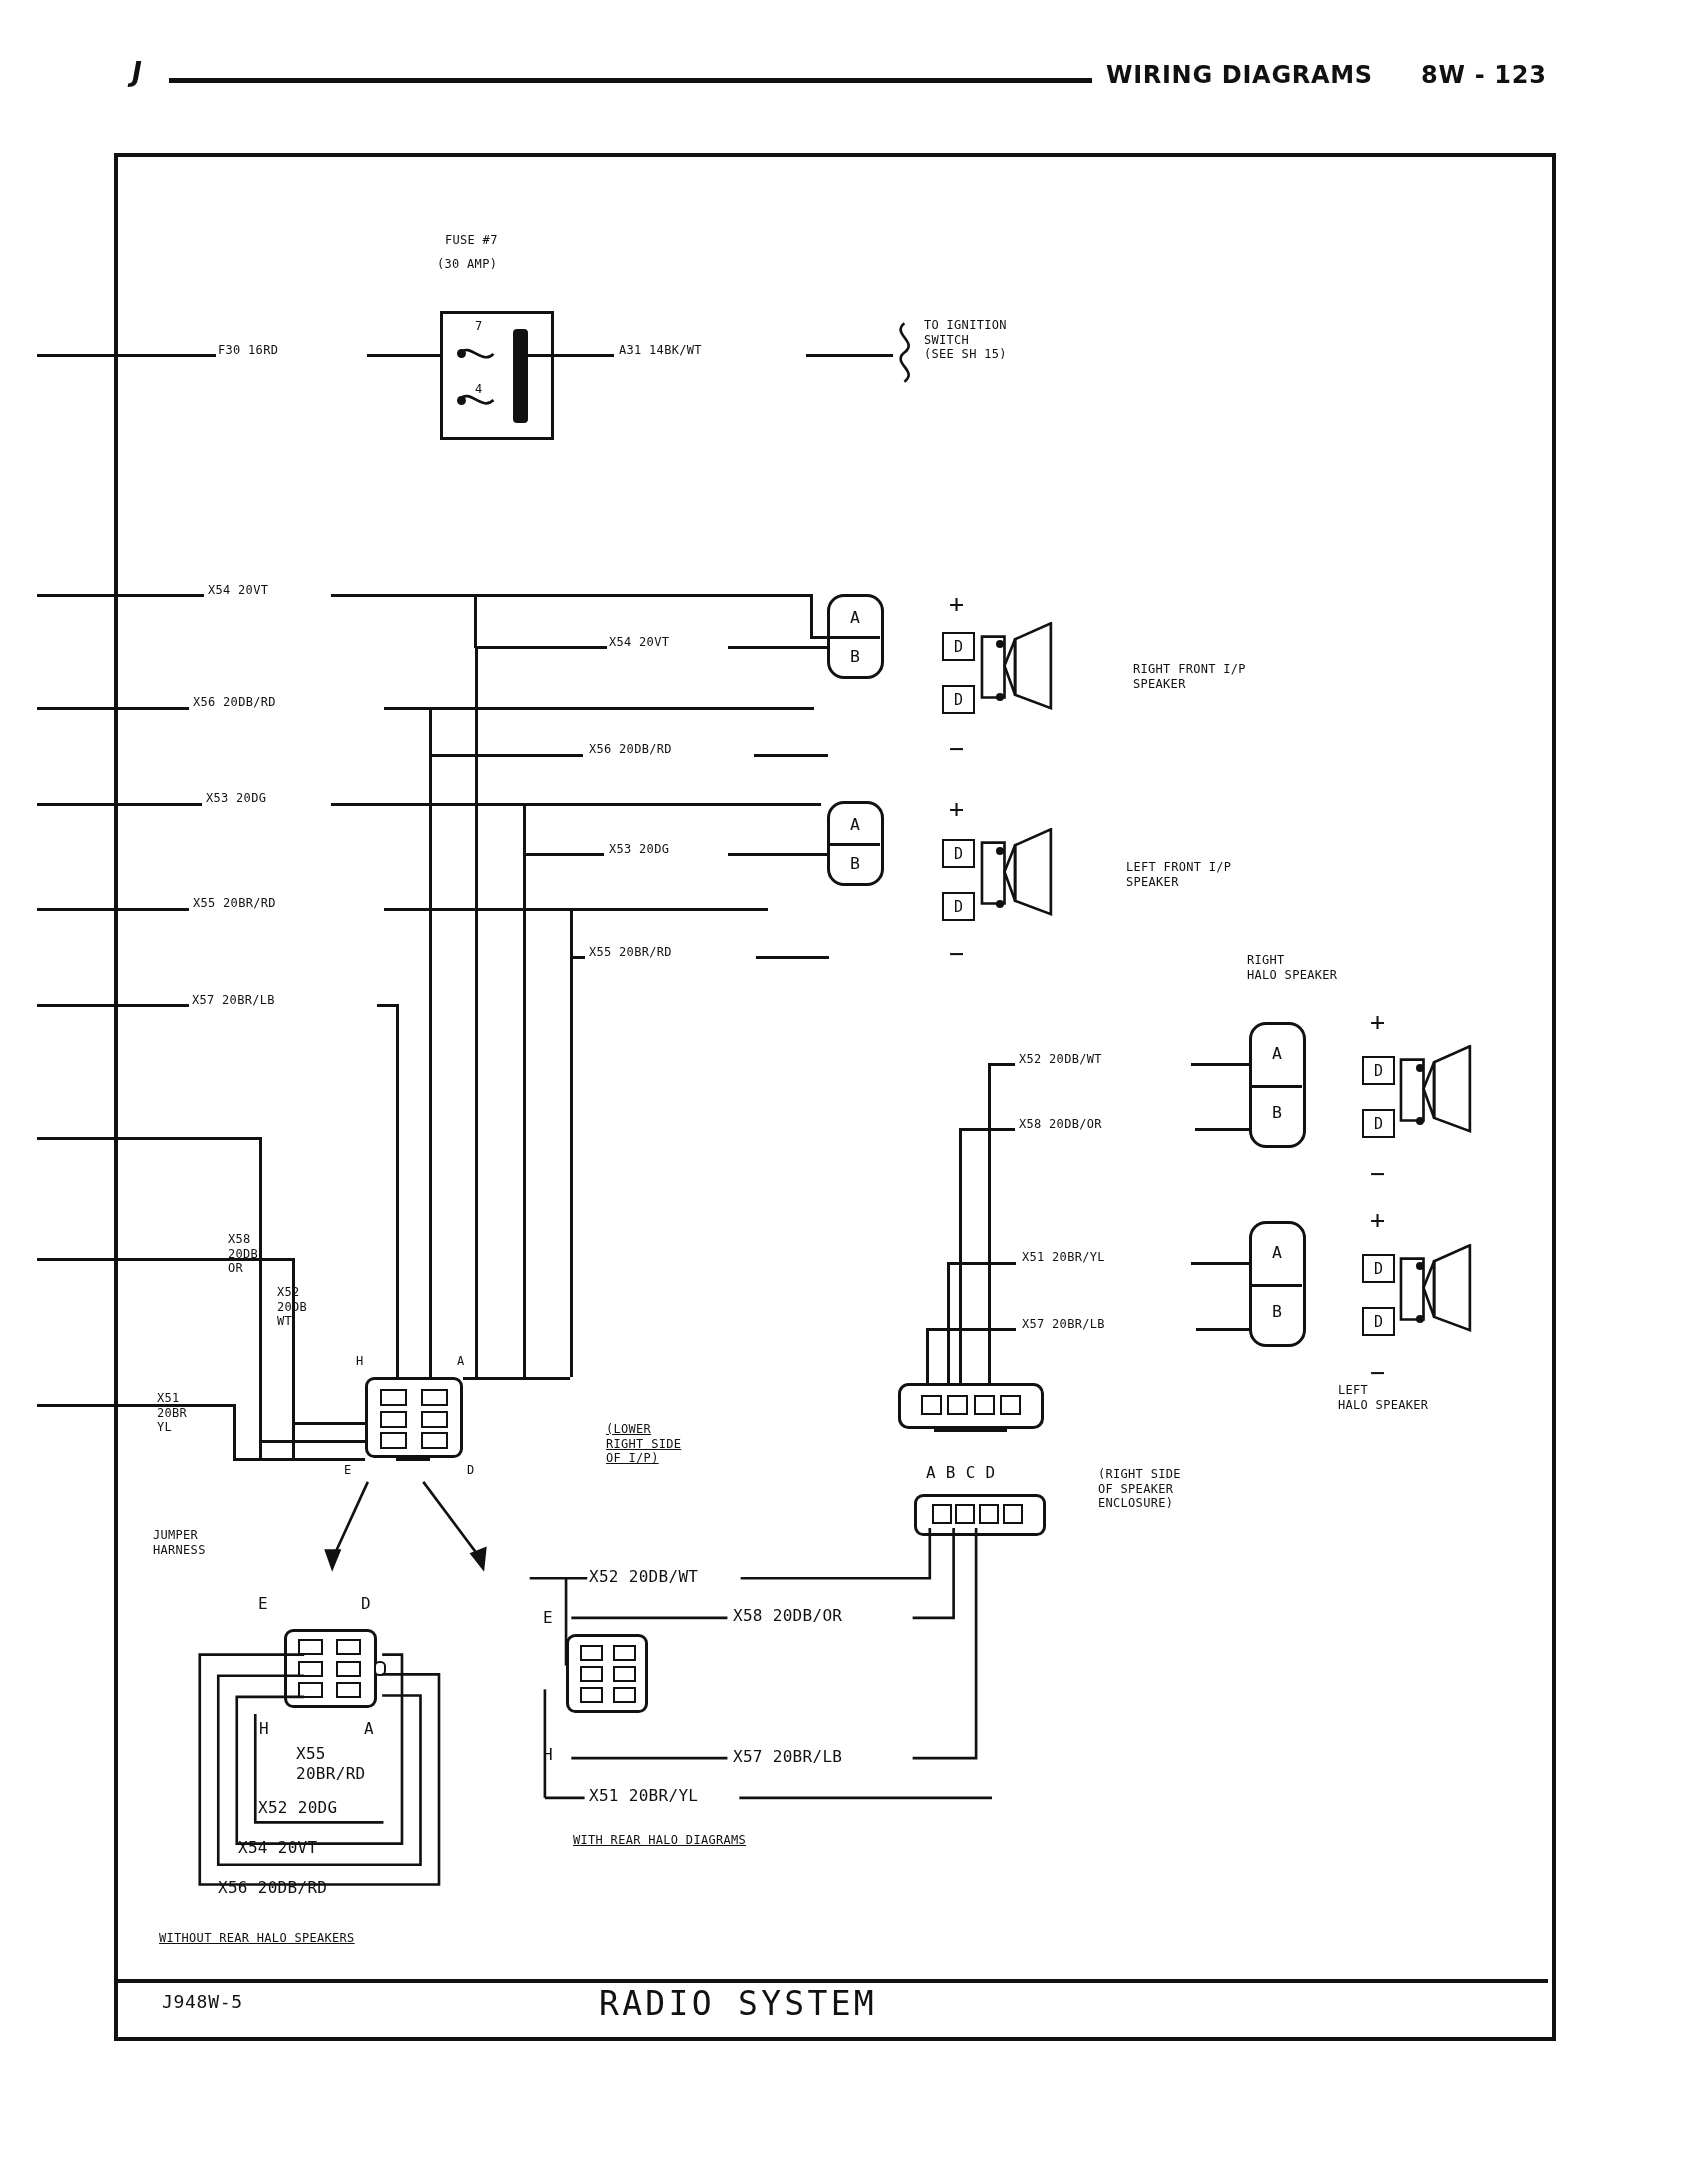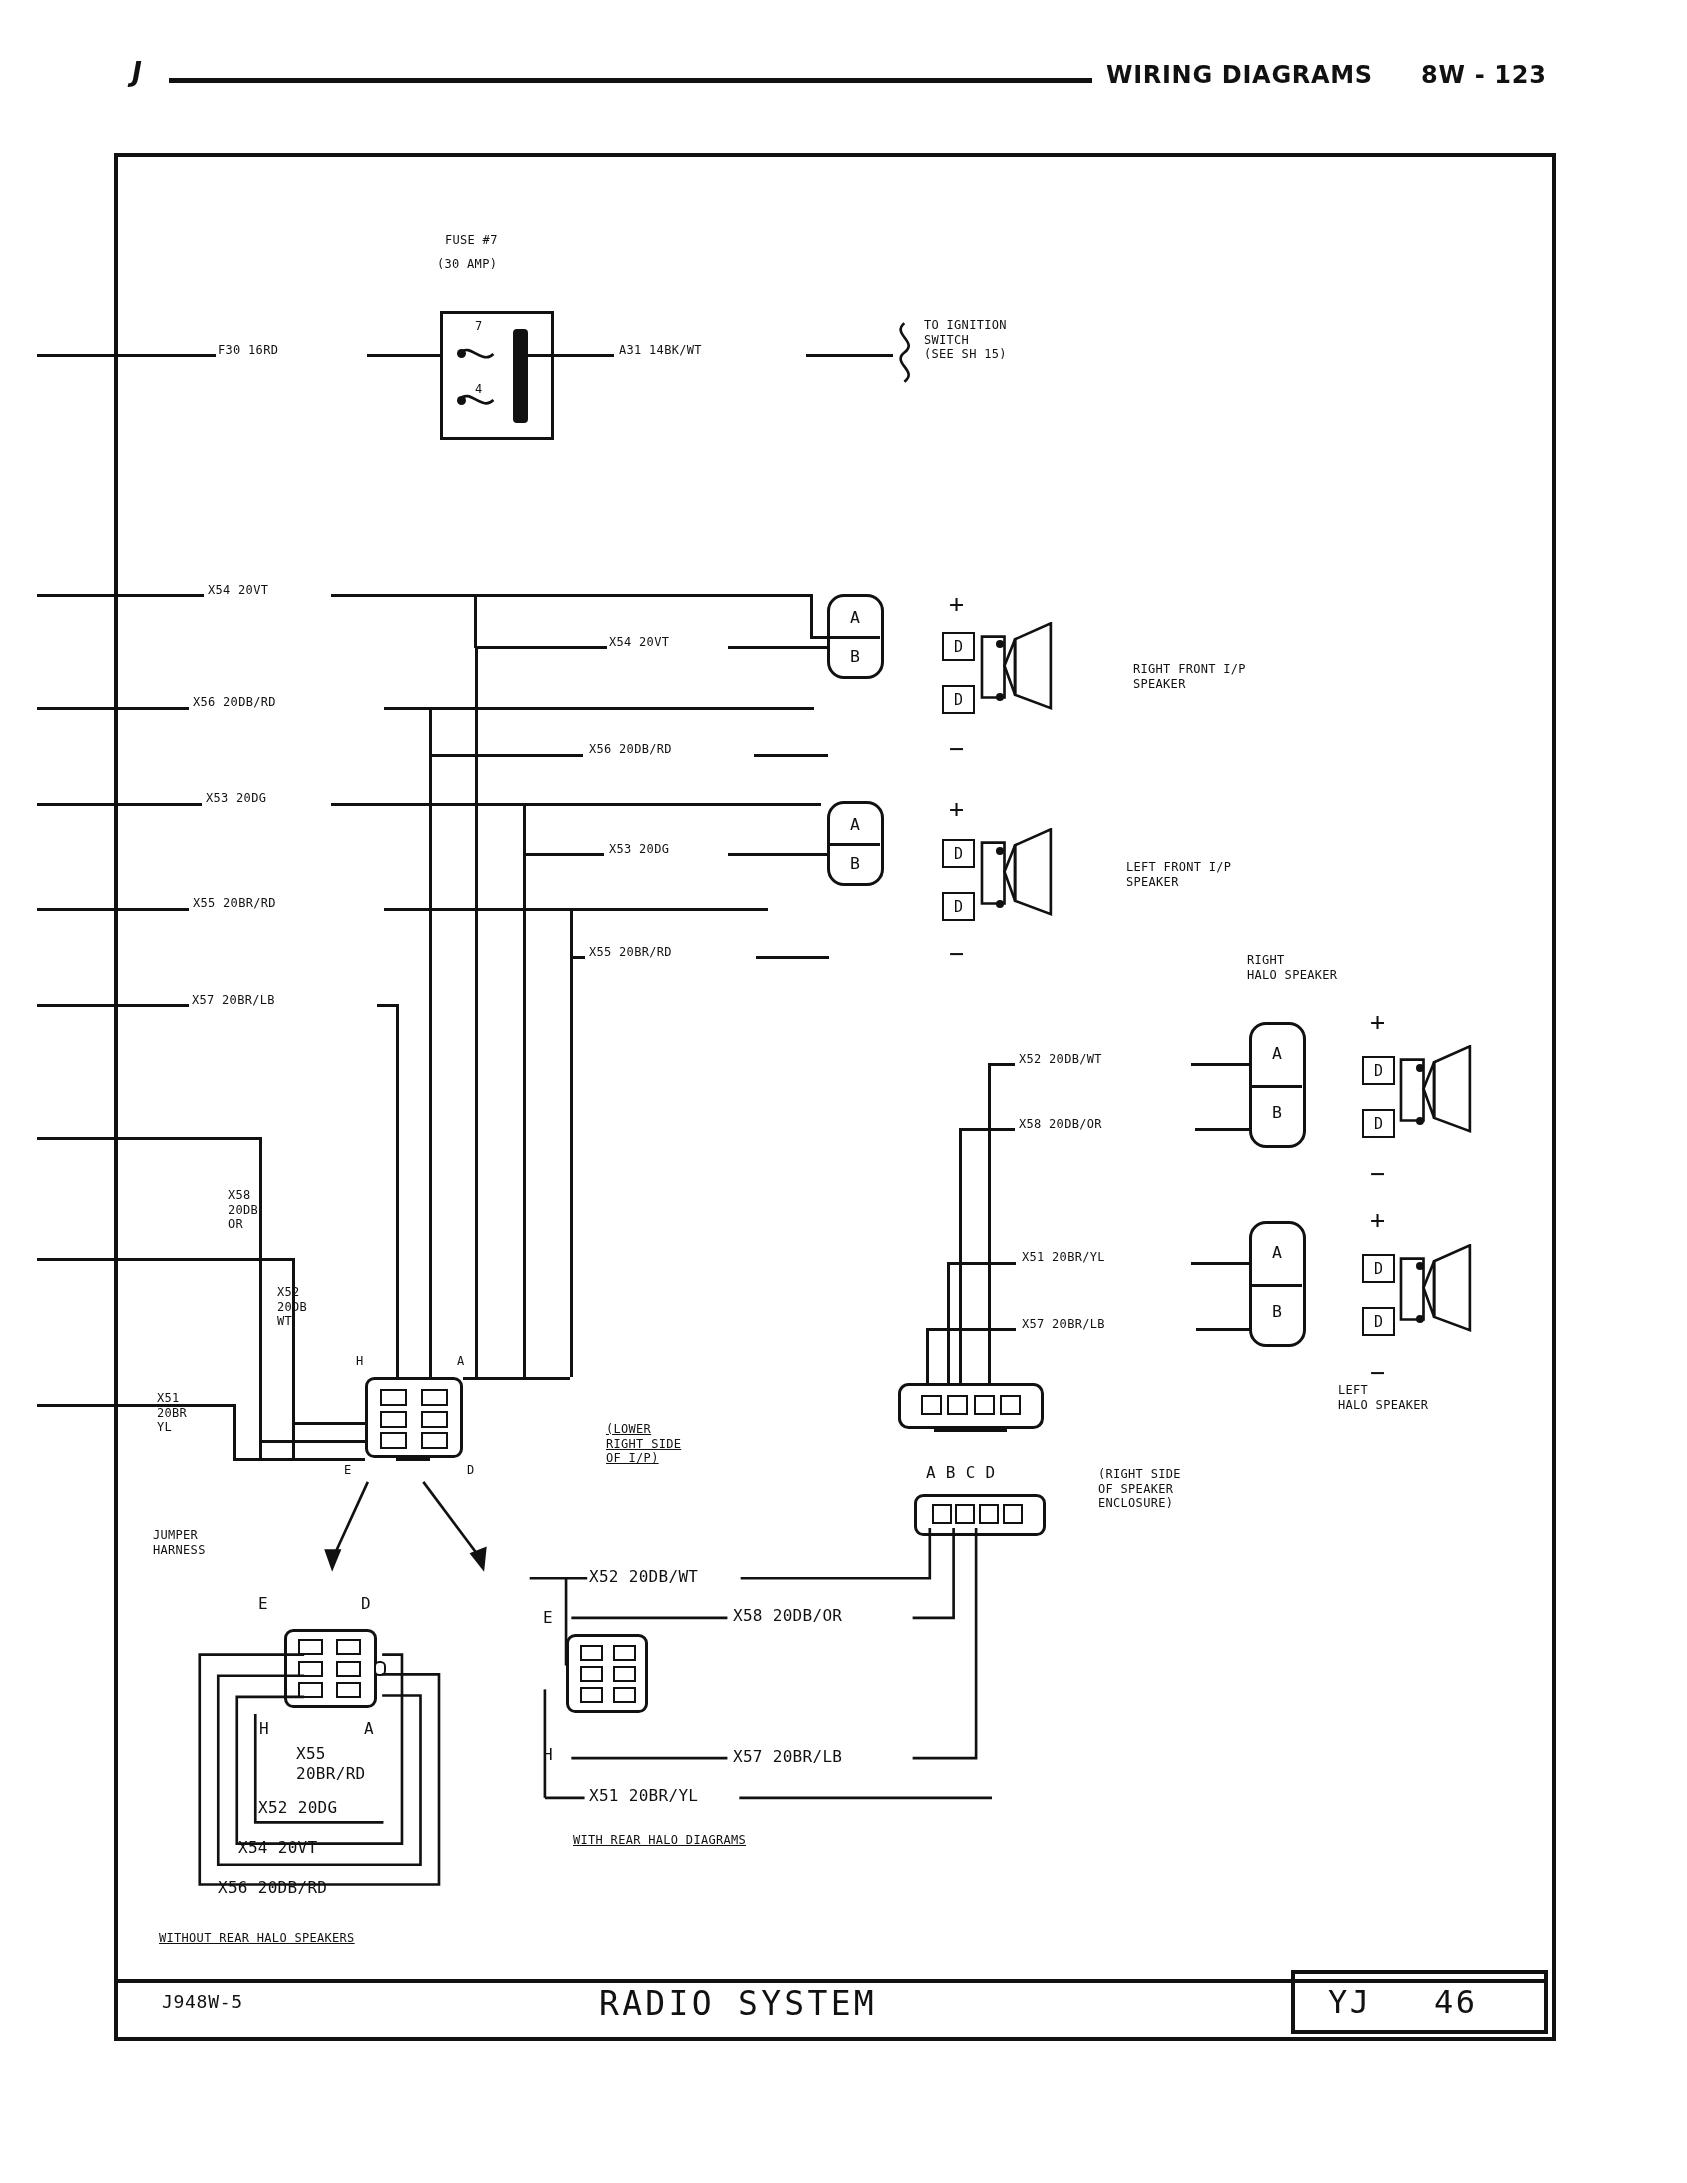--- a/index.html
+++ b/index.html
@@ -250,21 +250,21 @@
   <div class="lbl" style="left:193px; top:896px;">X55 20BR/RD</div>
   <div class="wire wh" style="left:384px; top:908px; width:384px;"></div>
 
   <div class="wire wh" style="left:37px; top:1004px; width:152px;"></div>
   <div class="lbl" style="left:192px; top:993px;">X57 20BR/LB</div>
   <div class="wire wh" style="left:377px; top:1004px; width:20px;"></div>
   <div class="wire wv" style="left:396px; top:1004px; height:457px;"></div>
 
   <div class="wire wh" style="left:37px; top:1137px; width:225px;"></div>
   <div class="wire wv" style="left:259px; top:1137px; height:324px;"></div>
-  <div class="lbl" style="left:228px; top:1188px;">X58
+  <div class="lbl" style="left:228px; top:1232px;">X58
 20DB
 OR</div>
 
   <div class="wire wh" style="left:37px; top:1258px; width:258px;"></div>
   <div class="wire wv" style="left:292px; top:1258px; height:202px;"></div>
   <div class="lbl" style="left:277px; top:1285px;">X52
 20DB
 WT</div>
 
   <div class="wire wh" style="left:37px; top:1404px; width:198px;"></div>
@@ -514,19 +514,15 @@
 
     <path d="M 56 76 L 56 208" stroke="#111" stroke-width="4" fill="none"></path>
     <path d="M 24 408 L 24 244" stroke="#111" stroke-width="4" fill="none"></path>
   </svg>
 
   <div class="lbl u" style="left:573px; top:1833px;">WITH REAR HALO DIAGRAMS</div>
 
   <div class="title-rule"></div>
   <div class="title-code">J948W-5</div>
   <div class="title-main">RADIO SYSTEM</div>
-  <div class="title-box">
-    <span>YJ</span>
-    <span class="num">46</span>
-  </div>
 
 </div>
 
 
 </body></html>

